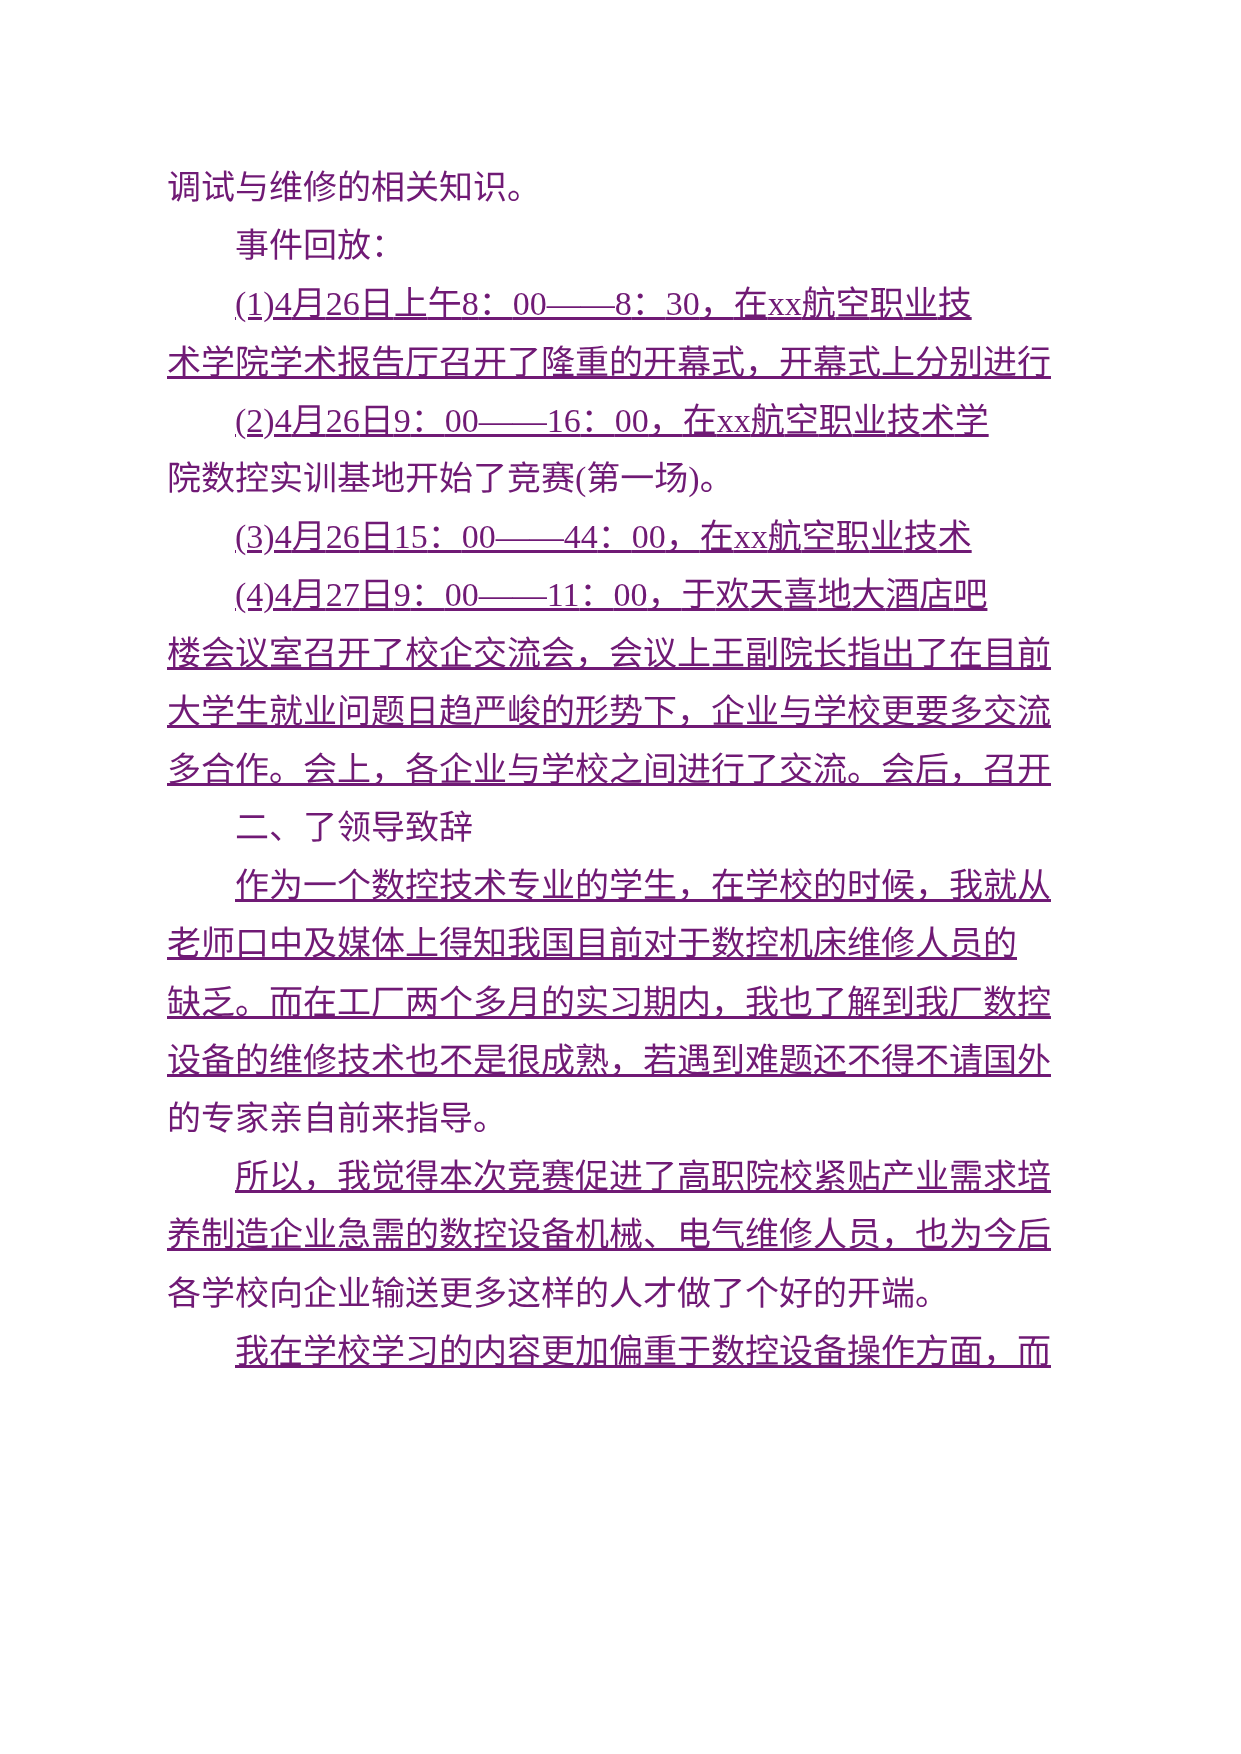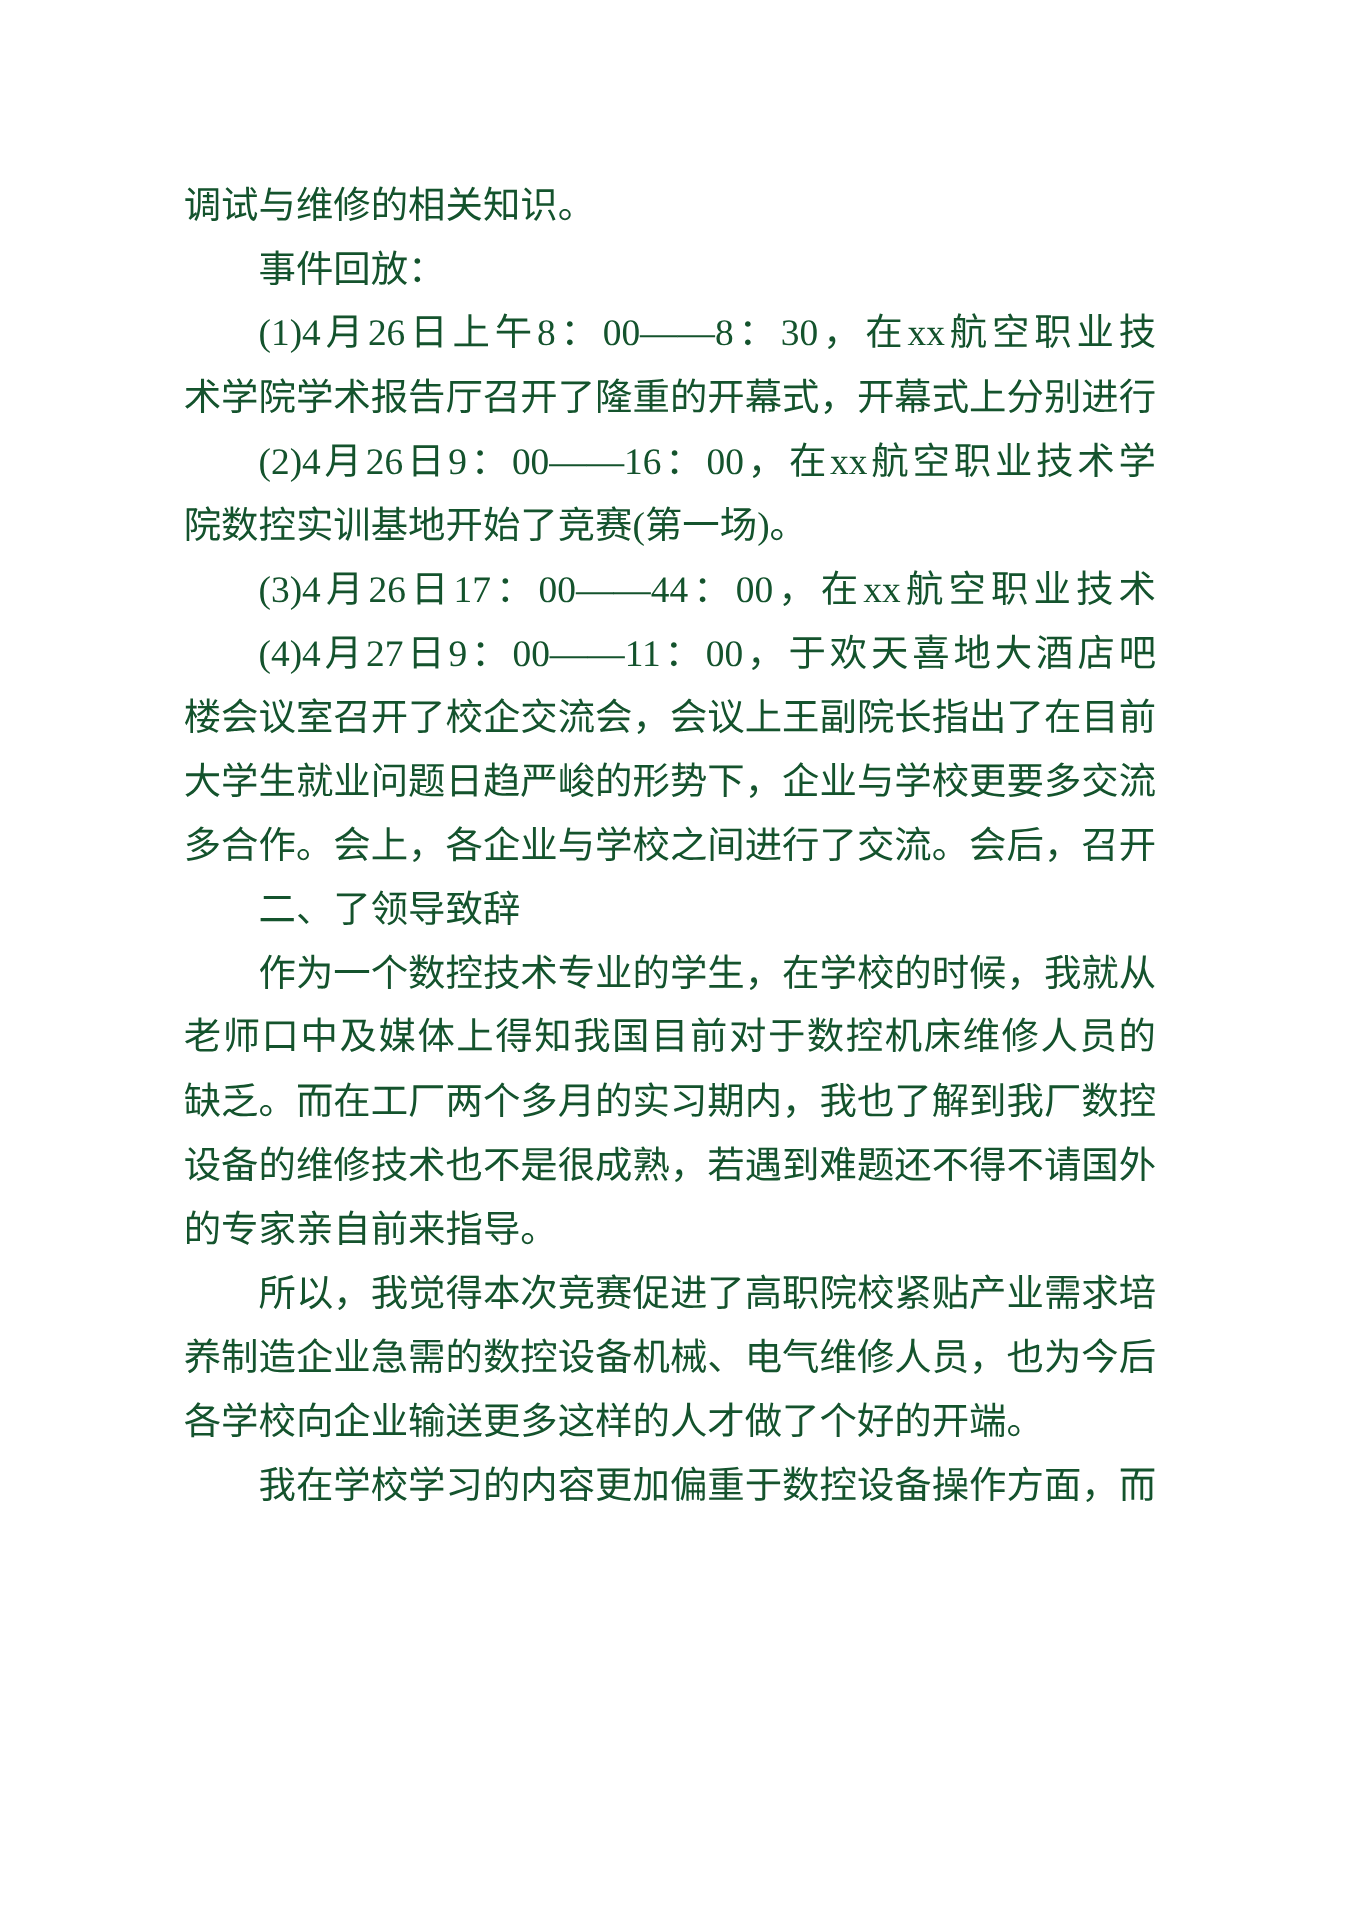--- a/index.html
+++ b/index.html
@@ -15,35 +15,35 @@
     overflow: hidden;
     font-family: "Liberation Serif", "DejaVu Serif", serif;
   }
   .content {
     position: absolute;
     left: 167px;
     top: 159px;
     width: 884px;
     font-size: 34px;
     line-height: 58.2px;
-    color: #14532d;
+    color: #701a75;
     font-weight: normal;
   }
   .line {
     height: 58.2px;
     white-space: nowrap;
     text-align: left;
   }
   .line.indent {
     padding-left: 68px; 
   }
   .line.flex {
     display: flex;
-    justify-content: space-between;
     align-items: baseline;
+    text-decoration: underline;
   }
   .line.flex > span {
     white-space: pre;
   }
 </style>
 </head>
 <body>
 
 <div class="page">
   <div class="content">
@@ -118,21 +118,21 @@
         <span>技</span>
         <span>术</span>
         <span>学</span>
       </div>
       <div class="line">院数控实训基地开始了竞赛(第一场)。</div>
       <div class="line indent flex">
         <span>(3)4</span>
         <span>月</span>
         <span>26</span>
         <span>日</span>
-        <span>17</span>
+        <span>15</span>
         <span>：</span>
         <span>00——44</span>
         <span>：</span>
         <span>00</span>
         <span>，</span>
         <span>在</span>
         <span>xx</span>
         <span>航</span>
         <span>空</span>
         <span>职</span>

